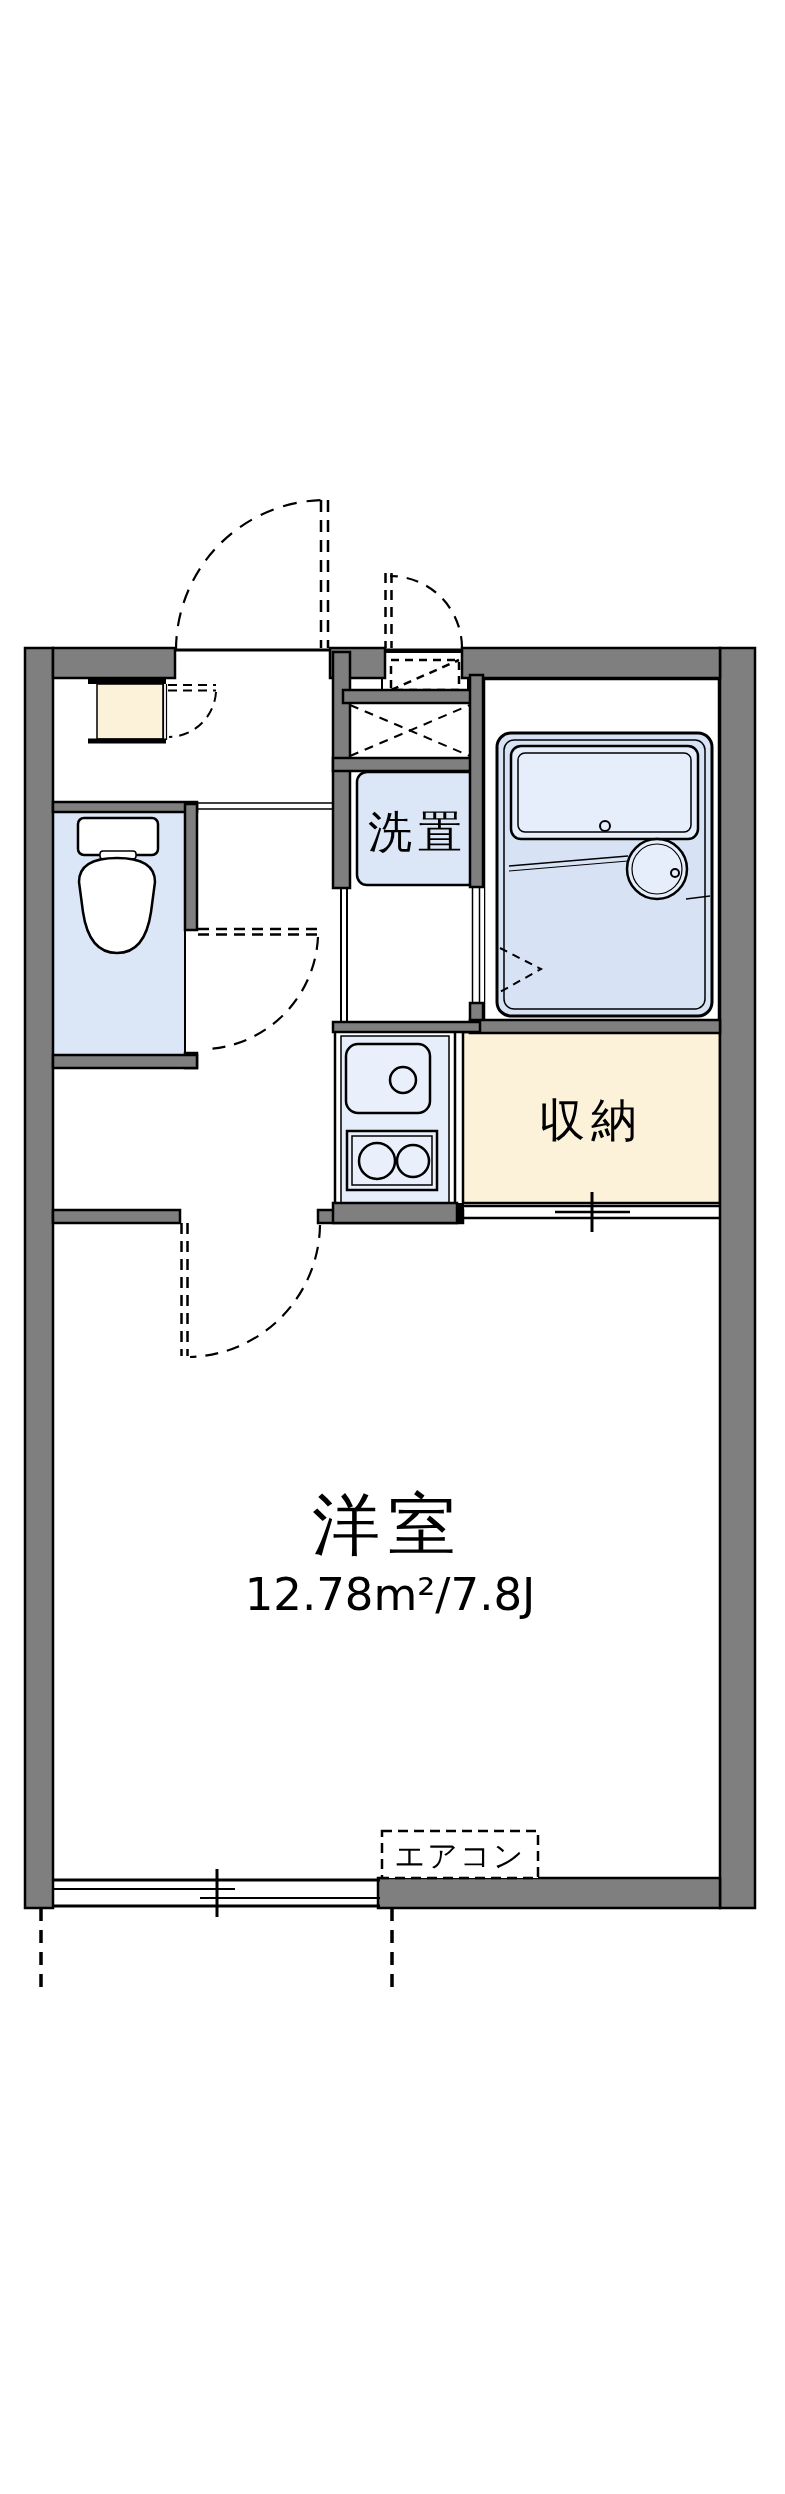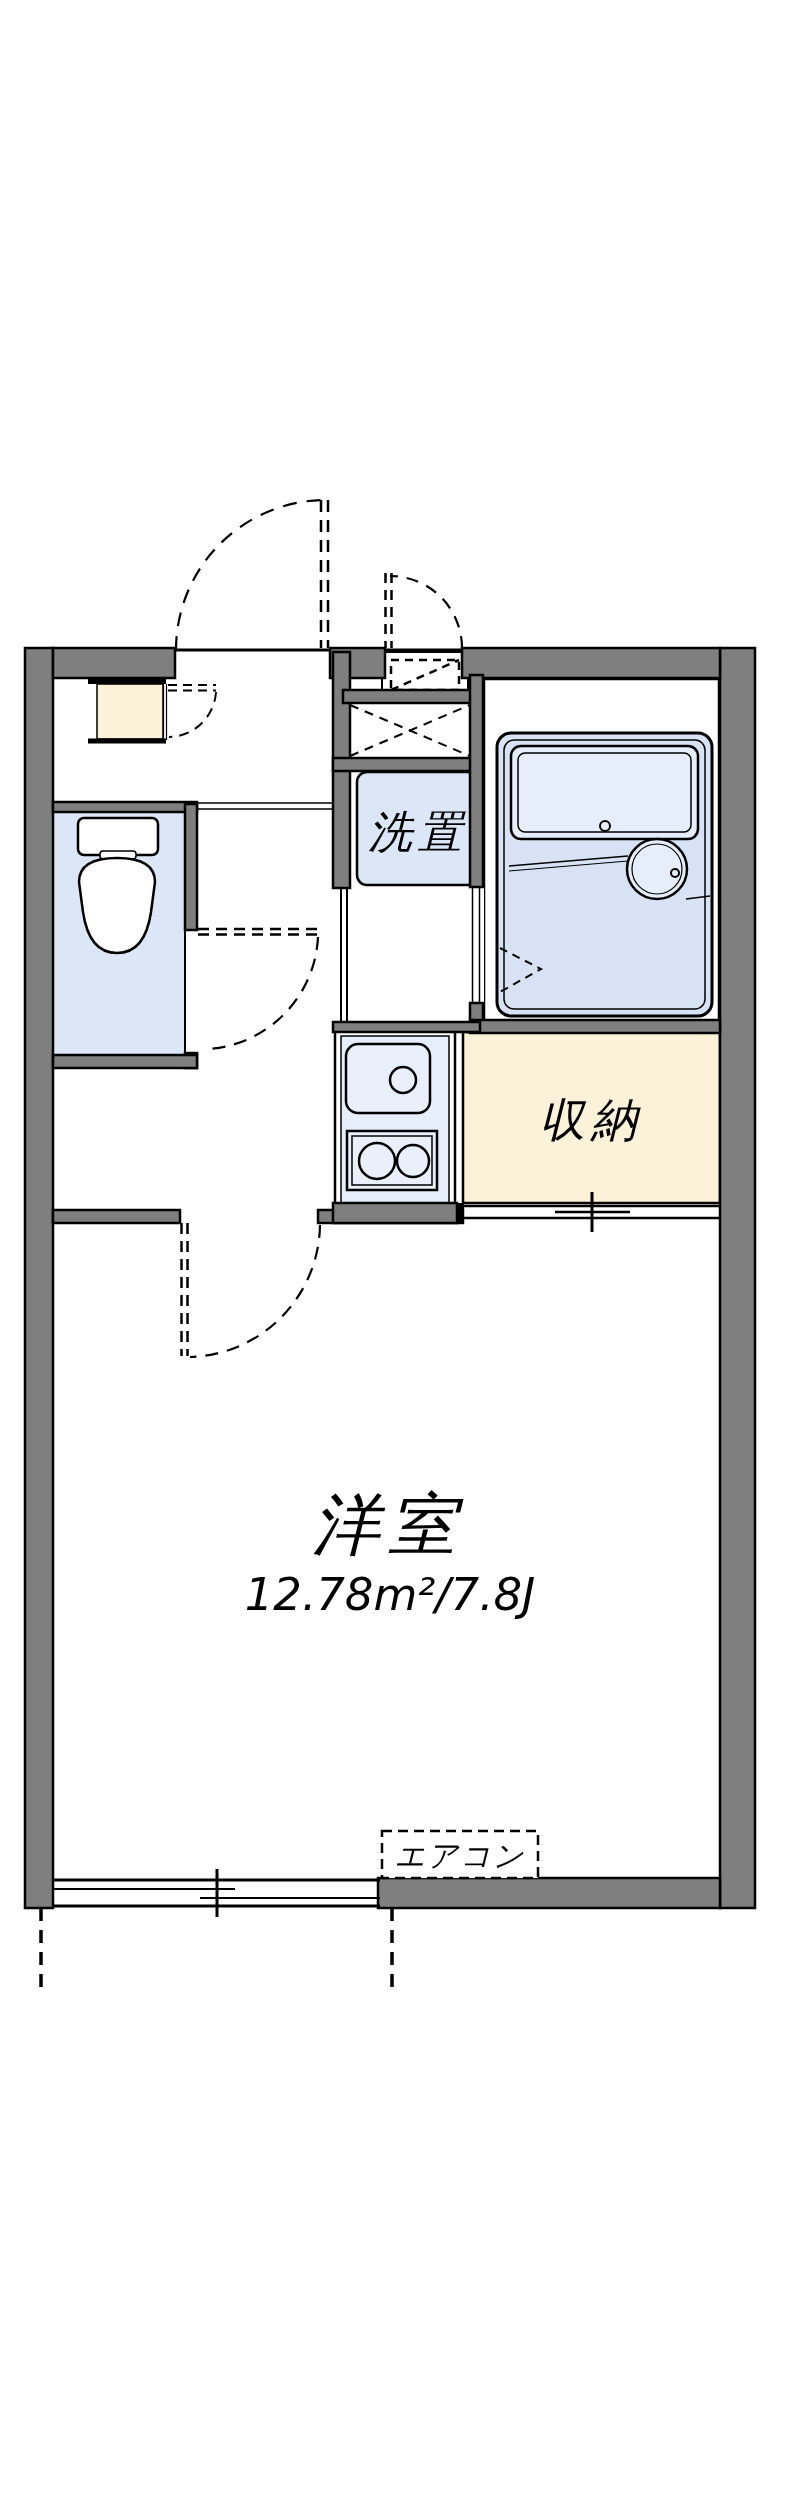--- a/index.html
+++ b/index.html
@@ -1,17 +1,17 @@
 <!DOCTYPE html>
 <html style="--wall-gray: #7f7f7f; --line-black: #000000; --floor-blue: #dbe6f7; --fixture-blue: #e6eefb; --cream: #fcf2d9; --white: #ffffff;"><head>
 <meta charset="utf-8">
 <style>
   html,body{margin:0;padding:0;background:var(--white,#fff);}
   .page{position:relative;width:785px;height:2494px;background:var(--white,#fff);
-        font-family:"DejaVu Sans","Liberation Sans",sans-serif;font-style:italic;}
+        font-family:"DejaVu Sans","Liberation Sans",sans-serif;}
   svg{position:absolute;left:0;top:0;}
   .wall{fill:var(--wall-gray,#808080);stroke:var(--line-black,#000);stroke-width:2.5;}
   .blk{stroke:var(--line-black,#000);fill:none;}
   .floorblue{fill:var(--floor-blue,#dbe6f7);stroke:var(--line-black,#000);}
   .fixture{fill:var(--fixture-blue,#e3ecfa);stroke:var(--line-black,#000);}
   .creamfill{fill:var(--cream,#fcf2d9);stroke:var(--line-black,#000);}
   .whitefill{fill:var(--white,#fff);stroke:var(--line-black,#000);}
   .lbl{fill:var(--line-black,#000);text-anchor:middle;
        font-family:"DejaVu Sans","Liberation Sans",sans-serif;}
   .lbl-washer{font-size:44px;letter-spacing:6px;}

